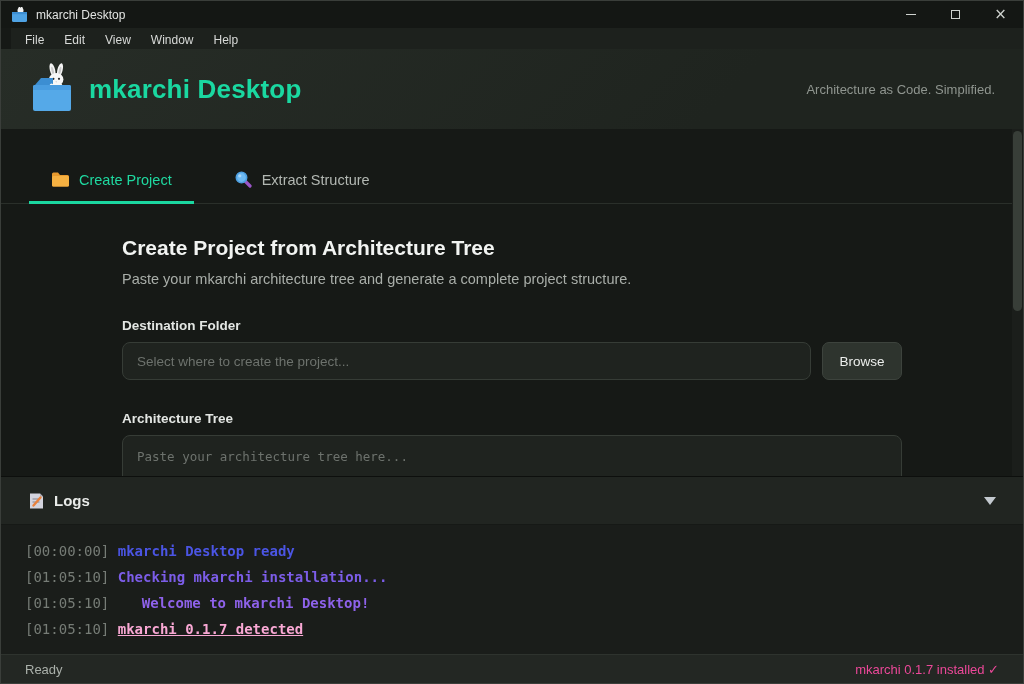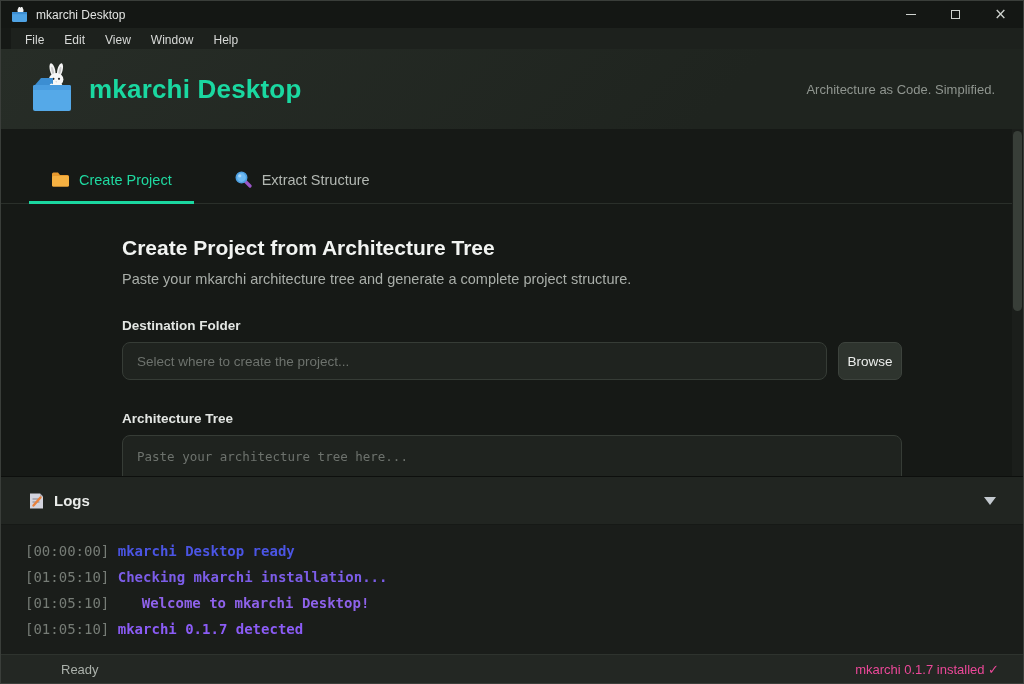--- a/index.html
+++ b/index.html
@@ -80,21 +80,21 @@
     background: #1f231f;
     border: 1px solid #363c36;
     border-radius: 8px;
     padding: 0 14px;
     font-size: 13.5px; color: #e6e8e6;
     font-family: "Liberation Sans", sans-serif;
     outline: none;
   }
   .text-input::placeholder { color: #6d726d; }
   .browse-btn {
-    width: 64px; height: 38px;
+    width: 80px; height: 38px;
     background: #2e342e;
     border: 1px solid #3d433d;
     border-radius: 7px;
     color: #eceeec; font-size: 13.5px;
     font-family: "Liberation Sans", sans-serif;
     cursor: pointer;
   }
   .tree-area {
     margin-top: 9px; width: 100%; height: 130px;
     background: #1f231f;
@@ -138,21 +138,21 @@
 
   
   .statusbar {
     position: absolute; left: 0; right: 0; bottom: 0; height: 29px;
     background: #232723;
     border-top: 1px solid #2e332e;
     display: flex; align-items: center;
     padding: 0 24px;
     font-size: 13px;
   }
-  .status-left { color: #aab0aa; margin-left: 36px; }
+  .status-left { color: #aab0aa; }
   .status-right { margin-left: auto; color: #ec4899; }
 </style>
 </head>
 <body>
 
 <div class="titlebar">
   <span class="titlebar-icon">
     <svg viewBox="0 0 17 16" width="17" height="16">
       <ellipse cx="9.5" cy="3.5" rx="3" ry="3" fill="#f2f2f2"></ellipse>
       <rect x="7.6" y="-1" width="1.5" height="4" rx="0.7" fill="#f2f2f2"></rect>
@@ -264,20 +264,20 @@
         <line x1="5.5" y1="13.5" x2="12.5" y2="5.5" stroke="#e8813c" stroke-width="2.4" stroke-linecap="round"></line>
       </svg>
     </span>
     <span class="logs-title">Logs</span>
     <span class="logs-collapse"></span>
   </div>
   <div class="logs-body">
     <div class="log-row"><span class="log-time">[00:00:00]</span> <span class="log-msg" style="color: rgb(75, 85, 228);">mkarchi Desktop ready</span></div>
     <div class="log-row"><span class="log-time">[01:05:10]</span> <span class="log-msg" style="color: rgb(124, 93, 232);">Checking mkarchi installation...</span></div>
     <div class="log-row"><span class="log-time">[01:05:10]</span> <span class="log-msg" style="color: rgb(142, 98, 234); padding-left: 24px;">Welcome to mkarchi Desktop!</span></div>
-    <div class="log-row"><span class="log-time">[01:05:10]</span> <span class="log-msg" style="color: #8b5cf6;">mkarchi 0.1.7 detected</span></div>
+    <div class="log-row"><span class="log-time">[01:05:10]</span> <span class="log-msg" style="color: #f9a8d4; text-decoration: underline;">mkarchi 0.1.7 detected</span></div>
   </div>
 </div>
 
 <div class="statusbar">
   <span class="status-left">Ready</span>
   <span class="status-right">mkarchi 0.1.7 installed ✓</span>
 </div>
 
 </body></html>

